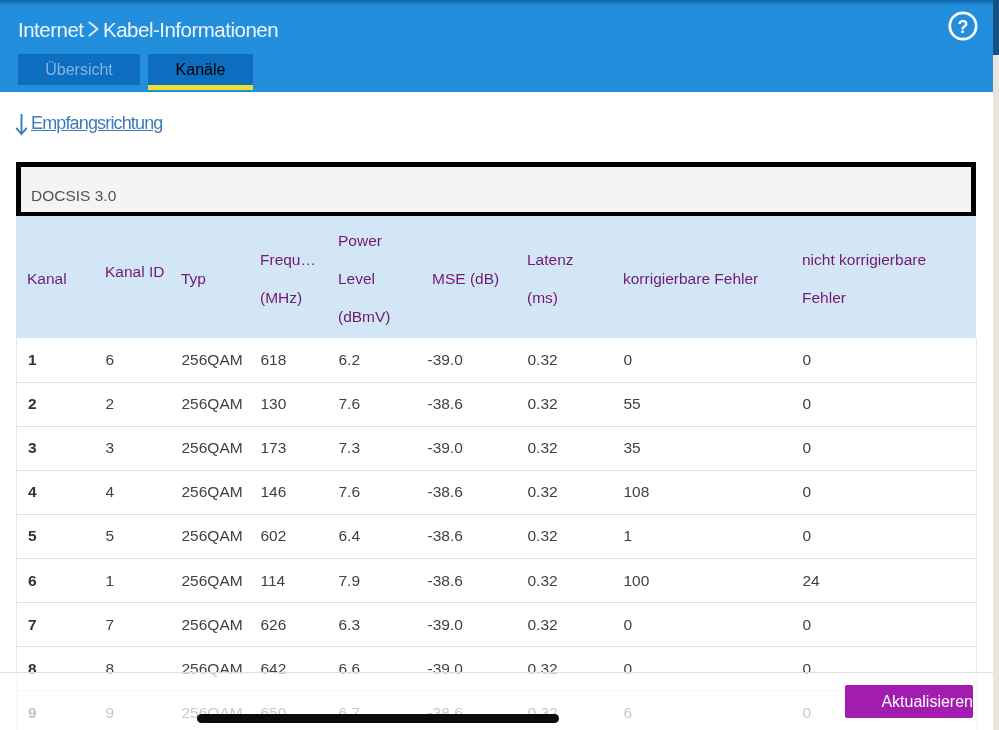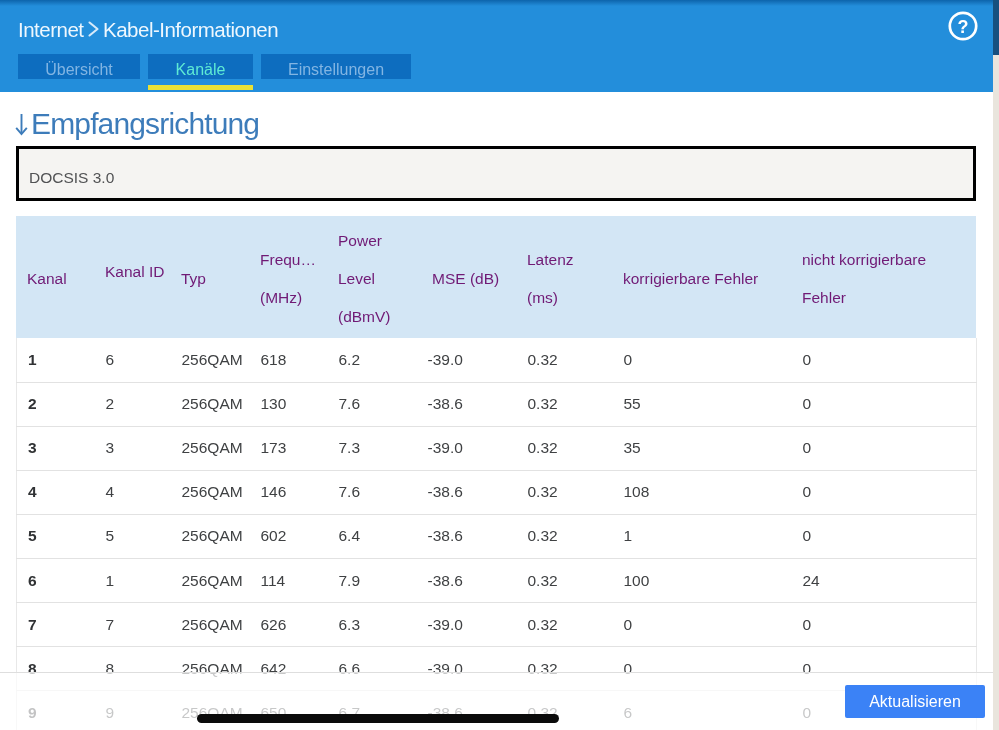--- a/index.html
+++ b/index.html
@@ -9,53 +9,53 @@
 
   
   #header { position:absolute; left:0; top:0; width:993px; height:92px; background:#238edb; }
   #topstrip { position:absolute; left:0; top:0; width:100%; height:6px;
     background:linear-gradient(#0d64ab, #238edb); }
   .ttl { position:absolute; top:18px; font-size:20.5px; line-height:23px; letter-spacing:-0.5px; color:#eef7fe; }
   #chev { position:absolute; left:88px; top:21px; }
   #helpbtn { position:absolute; left:948px; top:11px; }
 
   
-  .tab { position:absolute; top:54px; height:25px; background:#0d6dbf;
+  .tab { position:absolute; top:54px; height:31px; background:#0d6dbf;
     color:#82b5e3; font-size:16px; text-align:center; line-height:31px; }
   #tab1 { left:18px;  width:122px; }
-  #tab2 { left:148px; width:105px; color:#5eead4; }
+  #tab2 { left:148px; width:105px; color:#000000; }
   #tab2u { position:absolute; left:148px; top:85px; width:105px; height:5px; background:#e9e136; }
   #tab3 { left:261px; width:150px; }
 
   
-  #h1 { position:absolute; left:31px; top:110px; font-size:30px; line-height:27px; letter-spacing:-0.85px; color:#3d7cba; }
+  #h1 { position:absolute; left:31px; top:110px; font-size:18px; line-height:27px; letter-spacing:-0.85px; color:#3d7cba;text-decoration:underline; }
   #h1arrow { position:absolute; left:15px; top:113px; }
 
   
-  #caption { position:absolute; left:16px; top:146px; width:960px; height:55px;
-    background:#f5f4f2; border:3px solid #000000; font-size:15.5px; color:#515254;
+  #caption { position:absolute; left:16px; top:162px; width:960px; height:55px;
+    background:#f5f4f2; border:5px solid #000000; font-size:15.5px; color:#515254;
     line-height:58px; padding-left:10px; }
   #thead { position:absolute; left:16px; top:216px; width:960px; height:122px;
     background:#d3e6f5; }
   .th { position:absolute; font-size:15.5px; color:#701a75; line-height:38px; }
   table#data { position:absolute; left:16px; top:338px; width:960px;
     border-collapse:collapse; table-layout:fixed; }
   #data td { height:44.1px; font-size:15.5px; color:#3f4143;
     border-bottom:1px solid #e2e2e2; padding:0 0 0 11px; vertical-align:middle;
     white-space:nowrap; overflow:hidden; }
   #data td.c1 { font-weight:bold; color:#303234;
     border-left:1px solid #e8e8e8; }
   #data td:nth-child(6) { padding-left:6px; }
   #data td.c9 { border-right:1px solid #e8e8e8; }
 
   
   #footer { position:absolute; left:0; top:672px; width:993px; height:58px;
     background:rgba(255,255,255,0.71); border-top:1px solid #dedede; }
-  #btn { position:absolute; left:845px; top:685px; width:140px; height:33px;
-    background:#3b82f6; color:#fff; font-size:16px; text-align:center;
+  #btn { position:absolute; left:845px; top:685px; width:128px; height:33px;
+    background:#a21caf; color:#fff; font-size:16px; text-align:right;
     line-height:33px; border-radius:2px; }
   #blackbar { position:absolute; left:197px; top:714px; width:362px; height:9px;
     background:#0b0b0b; border-radius:5px; }
 
   
   #sbtrack { position:absolute; left:993px; top:0; width:6px; height:730px; background:#e9e5dd; }
   #sbthumb { position:absolute; left:993px; top:0; width:6px; height:55px; background:#17507f; }
 </style>
 </head>
 <body>
@@ -66,21 +66,20 @@
     <div id="chev"><svg width="12" height="17" viewBox="0 0 12 17">
           <polyline points="1.5,1.5 9.5,8 1.5,14.5" fill="none" stroke="#d6eafa" stroke-width="2.1" stroke-linecap="round" stroke-linejoin="round"></polyline>
         </svg></div>
     <div class="ttl" style="left:103px;">Kabel-Informationen</div>
     <div id="helpbtn"><svg width="30" height="30" viewBox="0 0 30 30">
       <circle cx="15" cy="15" r="13.2" fill="none" stroke="#ffffff" stroke-width="2.7"></circle>
       <text x="15" y="21.5" text-anchor="middle" font-family="Liberation Sans" font-size="18" font-weight="bold" fill="#ffffff">?</text>
     </svg></div>
     <div class="tab" id="tab1">Übersicht</div>
     <div class="tab" id="tab2">Kanäle</div>
-    <div class="tab" id="tab3">Einstellungen</div>
     <div id="tab2u"></div>
   </div>
 
   <div id="h1arrow"><svg width="13" height="23" viewBox="0 0 13 23">
     <line x1="6.5" y1="1" x2="6.5" y2="20.5" stroke="#3d7cba" stroke-width="1.9"></line>
     <polyline points="1.2,14.8 6.5,21 11.8,14.8" fill="none" stroke="#3d7cba" stroke-width="1.9"></polyline>
   </svg></div>
   <div id="h1">Empfangsrichtung</div>
 
   <div id="caption">DOCSIS 3.0</div>

